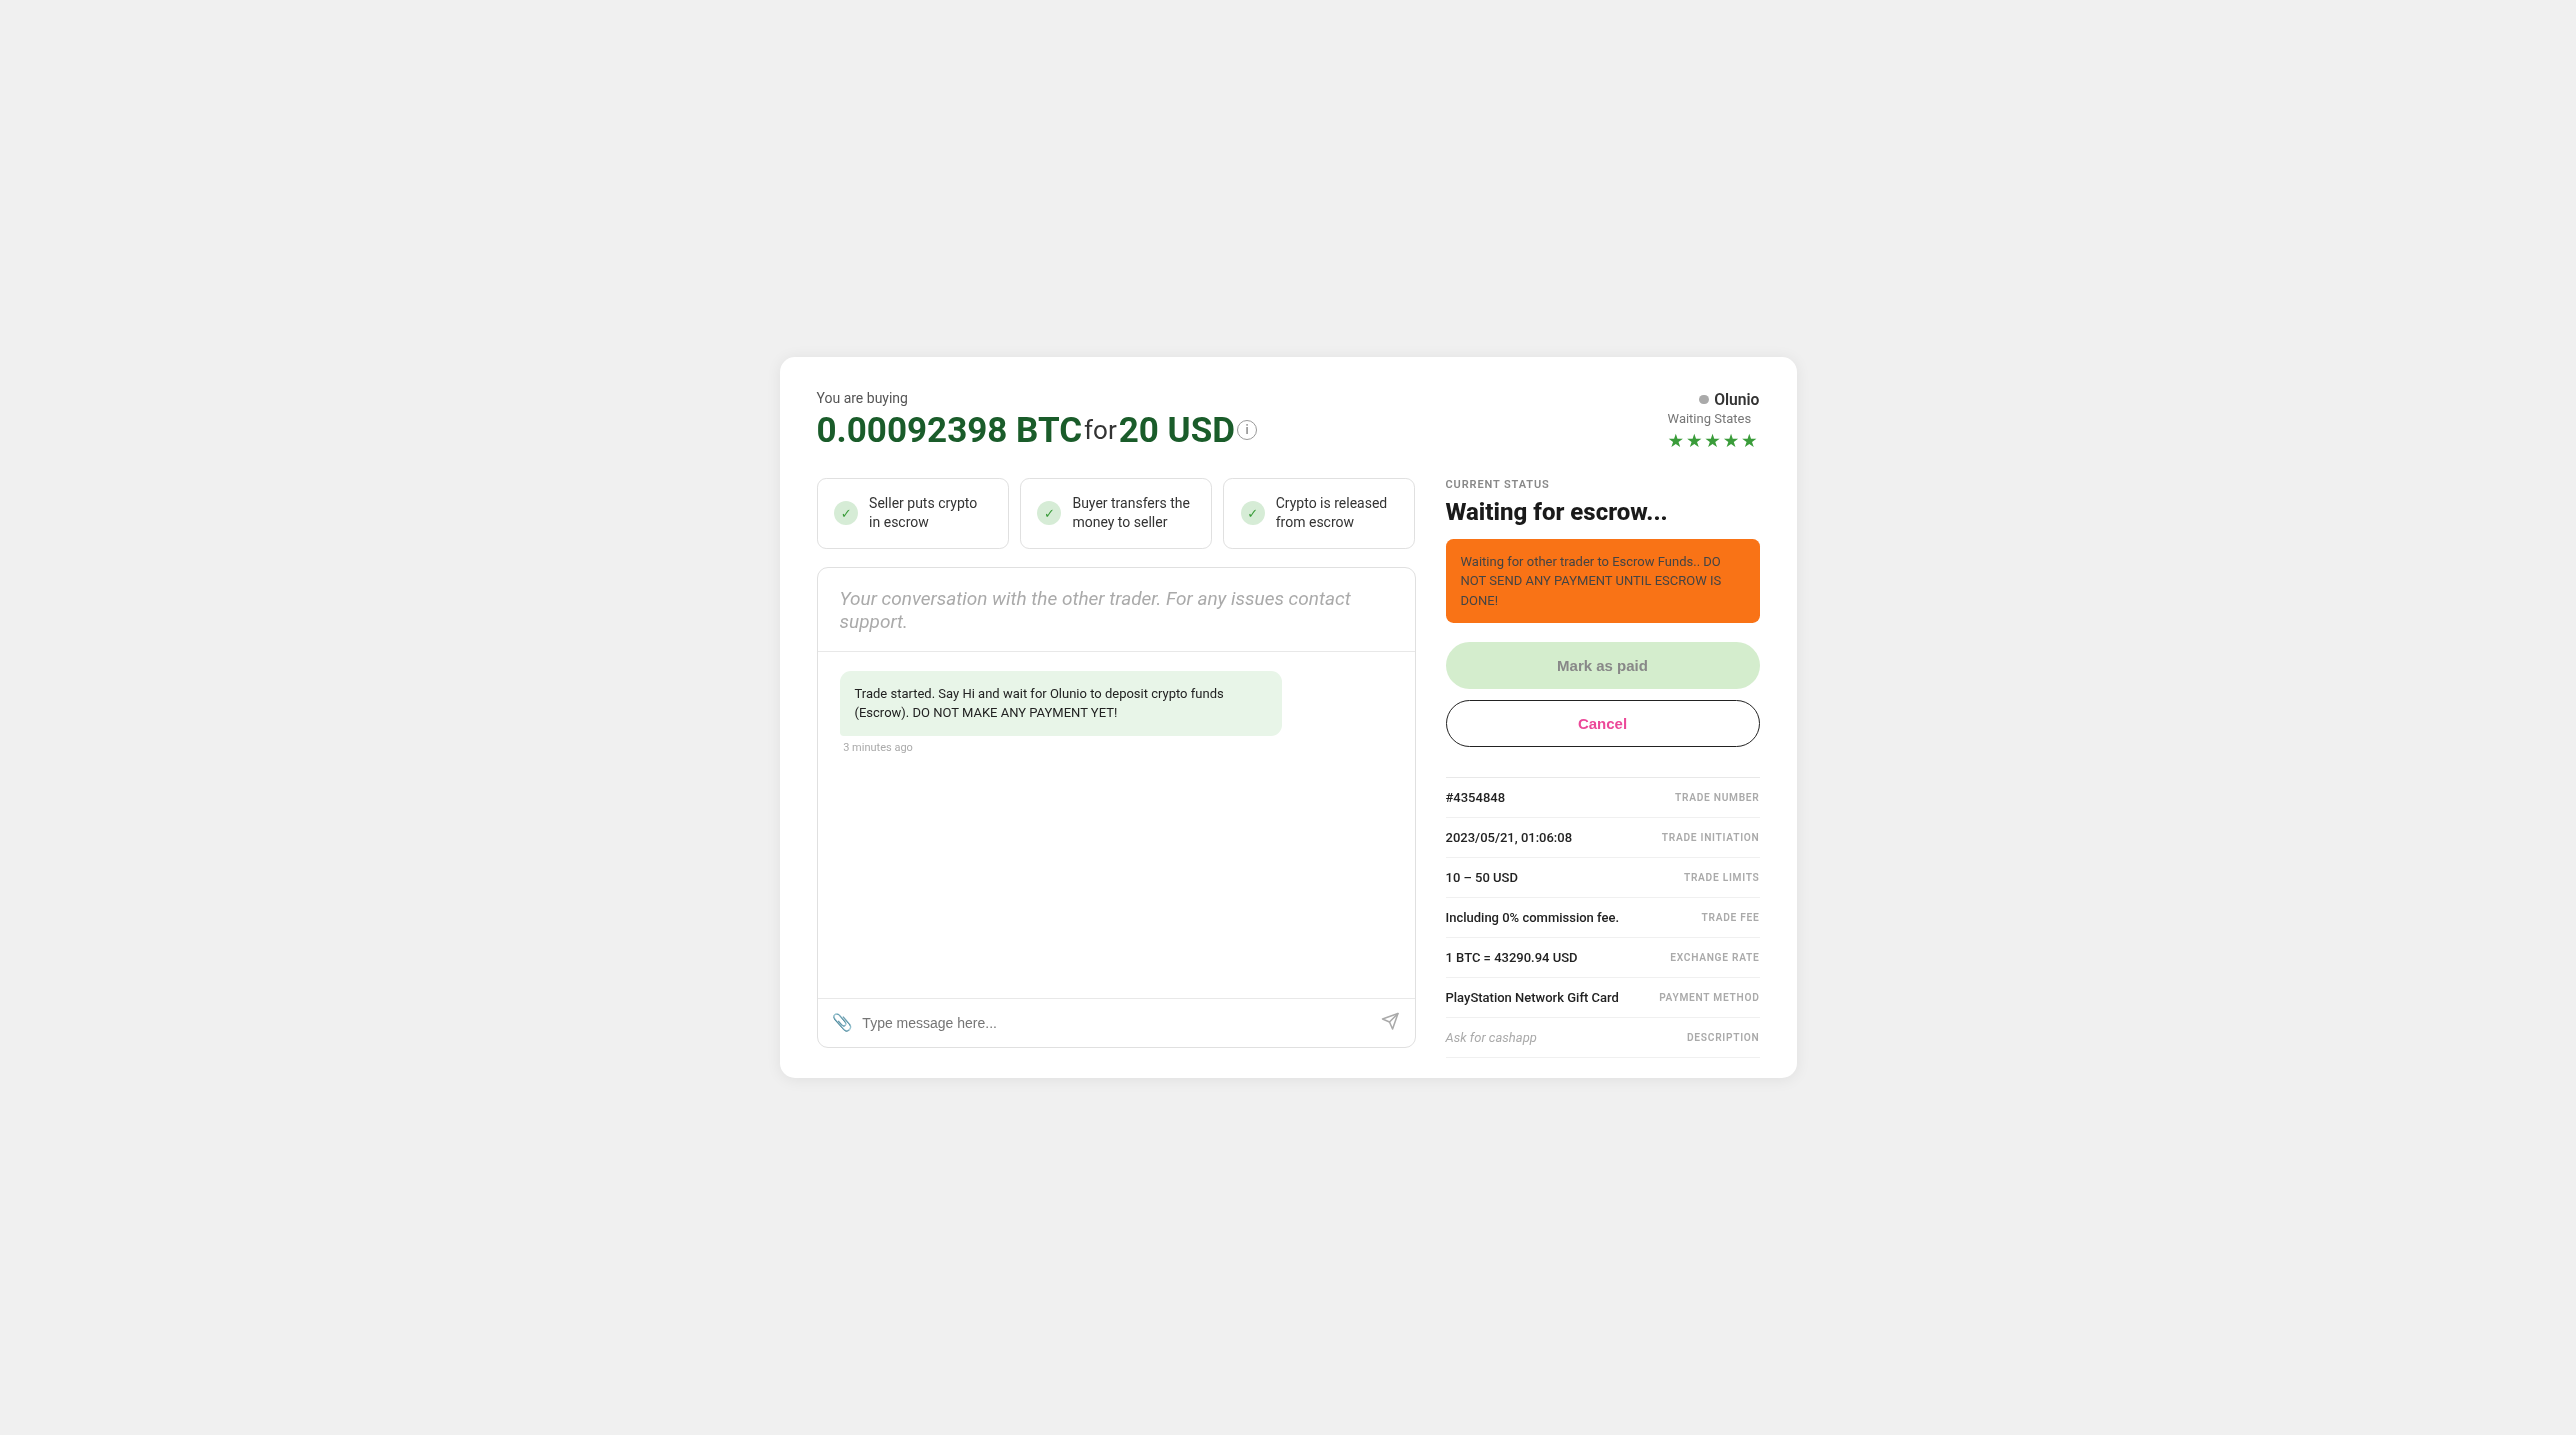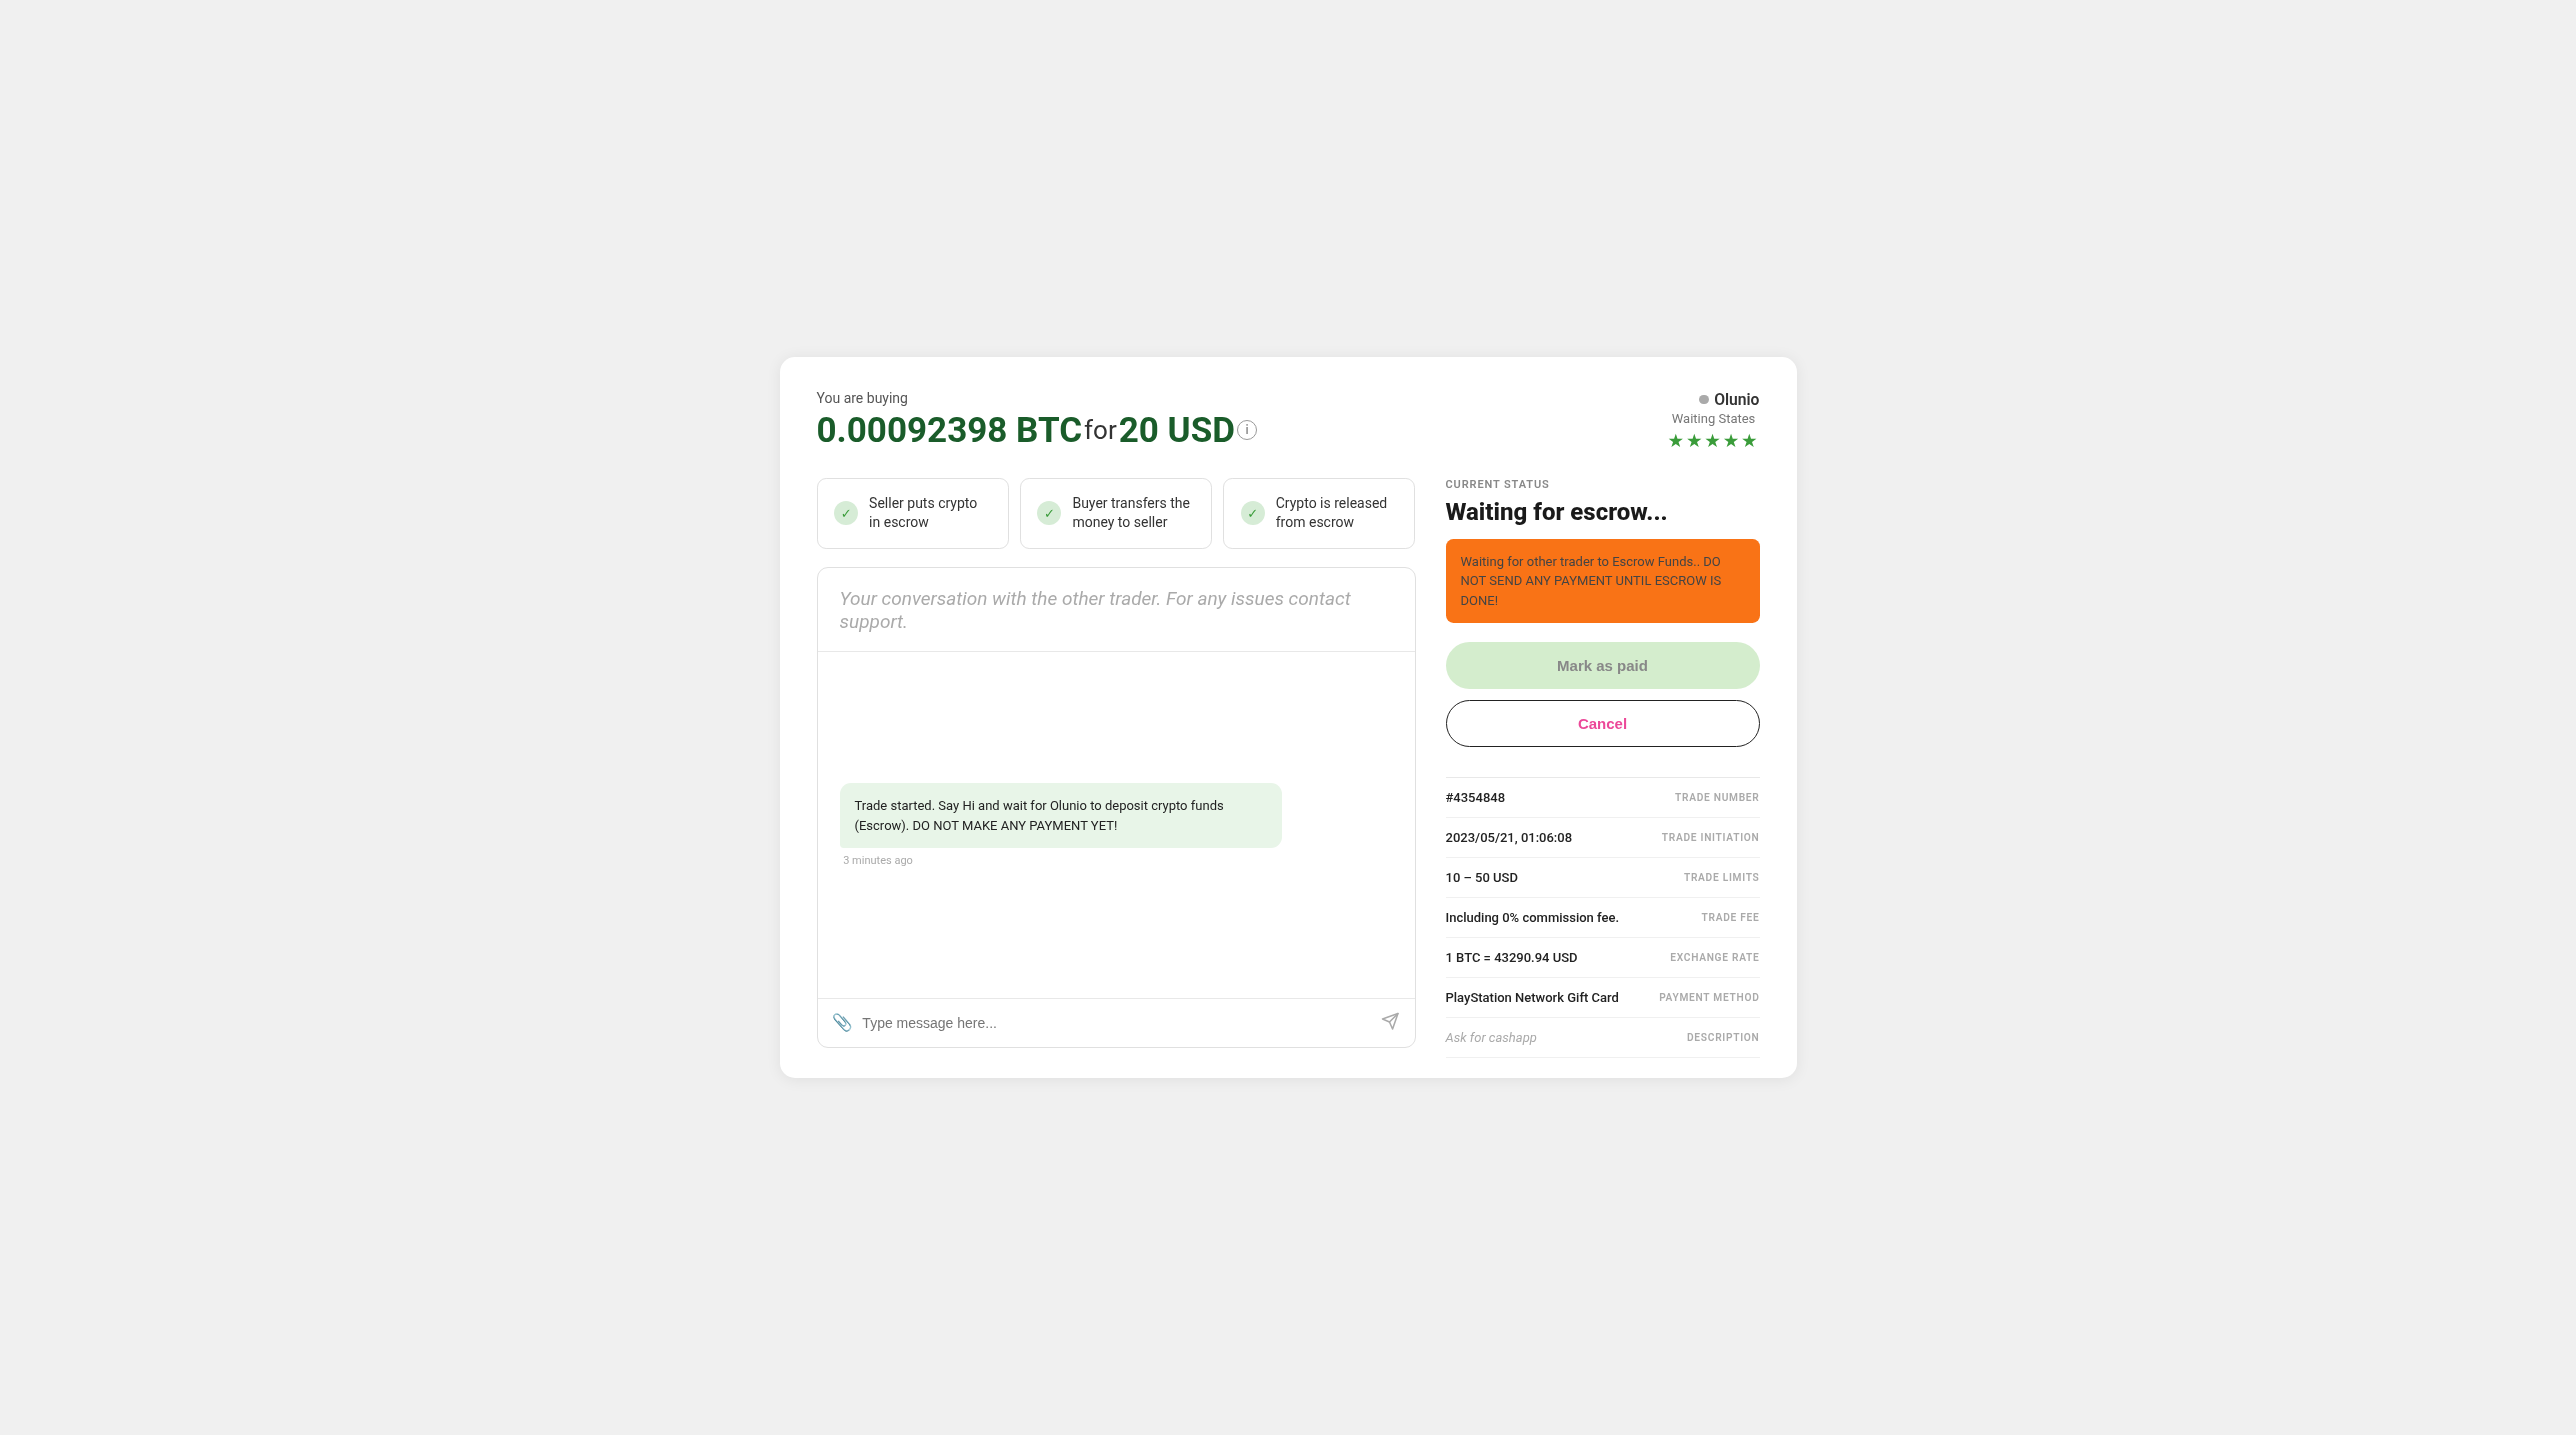--- a/index.html
+++ b/index.html
@@ -56,21 +56,21 @@
       height: 20.3px;
       border: 1.8px solid #999;
       border-radius: 50%;
       color: #999;
       font-size: 12px;
       font-weight: bold;
       cursor: pointer;
       flex-shrink: 0;
     }
     .header-right {
-      text-align: center;
+      text-align: left;
       margin-left: 16px;
     }
     .seller-name {
       font-size: 15.7px;
       font-weight: 600;
       color: #333;
       display: flex;
       align-items: center;
       justify-content: flex-end;
       gap: 5.5px;
@@ -156,21 +156,21 @@
       color: #aaa;
       font-size: 19px;
       font-style: italic;
       border-bottom: 1.4px solid #e8e8e8;
     }
     .chat-messages {
       flex: 1;
       padding: 18.5px 22px;
       display: flex;
       flex-direction: column;
-      justify-content: center;
+      justify-content: flex-start;
     }
     .chat-bubble-container {
       display: flex;
       flex-direction: column;
       align-items: flex-start;
       max-width: 80%;
     }
     .chat-bubble {
       background: #e8f5e8;
       border-radius: 11px 11px 11px 3.7px;

